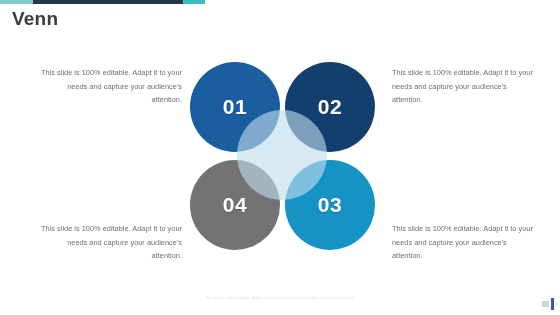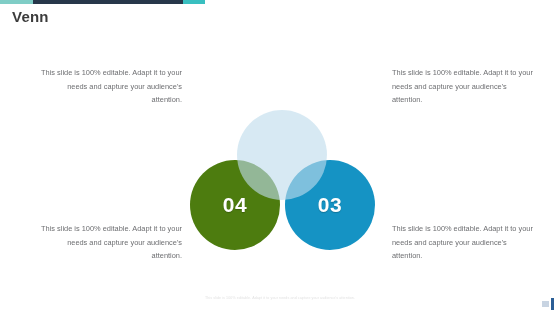--- a/index.html
+++ b/index.html
@@ -29,21 +29,21 @@
   }
   #bar-teal-left   { left: 0px;   width: 33px;  background: #7fcdc6; }
   #bar-navy        { left: 33px;  width: 150px; background: #27374a; }
   #bar-teal-right  { left: 183px; width: 22px;  background: #39bfc0; }
 
   
   #slide-title {
     position: absolute;
     left: 12px;
     top: 8px;
-    font-size: 15px;
+    font-size: 19px;
     font-weight: bold;
     color: #3c3c3c;
     letter-spacing: .2px;
   }
 
   
   #venn-stage {
     position: absolute;
     left: 185px;
     top: 58px;
@@ -65,21 +65,21 @@
     font-weight: bold;
     letter-spacing: .5px;
     position: relative;
     z-index: 6;
     text-shadow: 0 1px 1px rgba(0,0,0,.22);
     pointer-events: none;
   }
   
   #circle-01 { left: 5px;   top: 4px;   background: #1b5ea0; z-index: 3; }
   #circle-02 { left: 100px; top: 4px;   background: #123f6e; z-index: 4; }
-  #circle-04 { left: 5px;   top: 102px; background: #4d7c0f; z-index: 2; }
+  #circle-04 { left: 5px;   top: 102px; background: #737373; z-index: 2; }
   #circle-03 { left: 100px; top: 102px; background: #1593c4; z-index: 1; text-align: right; }
 
   
   .venn-overlap {
     position: absolute;
     width: 90px;
     height: 90px;
     border-radius: 50%;
     background: rgba(190, 219, 236, .62);
     pointer-events: none;
@@ -149,21 +149,27 @@
 <div id="venn-stage">
 
   <div class="venn-circle" id="circle-03">
     <span class="venn-label">03</span>
   </div>
 
   <div class="venn-circle" id="circle-04">
     <span class="venn-label">04</span>
   </div>
 
+  <div class="venn-circle" id="circle-01">
+    <span class="venn-label">01</span>
+  </div>
 
+  <div class="venn-circle" id="circle-02">
+    <span class="venn-label">02</span>
+  </div>
 
   <div class="venn-overlap" id="overlap-a"></div>
 </div>
 
 <div class="caption align-right" id="caption-01">This slide is 100% editable. Adapt it to your needs and capture your audience's attention.</div>
 
 <div class="caption align-left" id="caption-02">This slide is 100% editable. Adapt it to your needs and capture your audience's attention.</div>
 
 <div class="caption align-right" id="caption-04">This slide is 100% editable. Adapt it to your needs and capture your audience's attention.</div>
 

